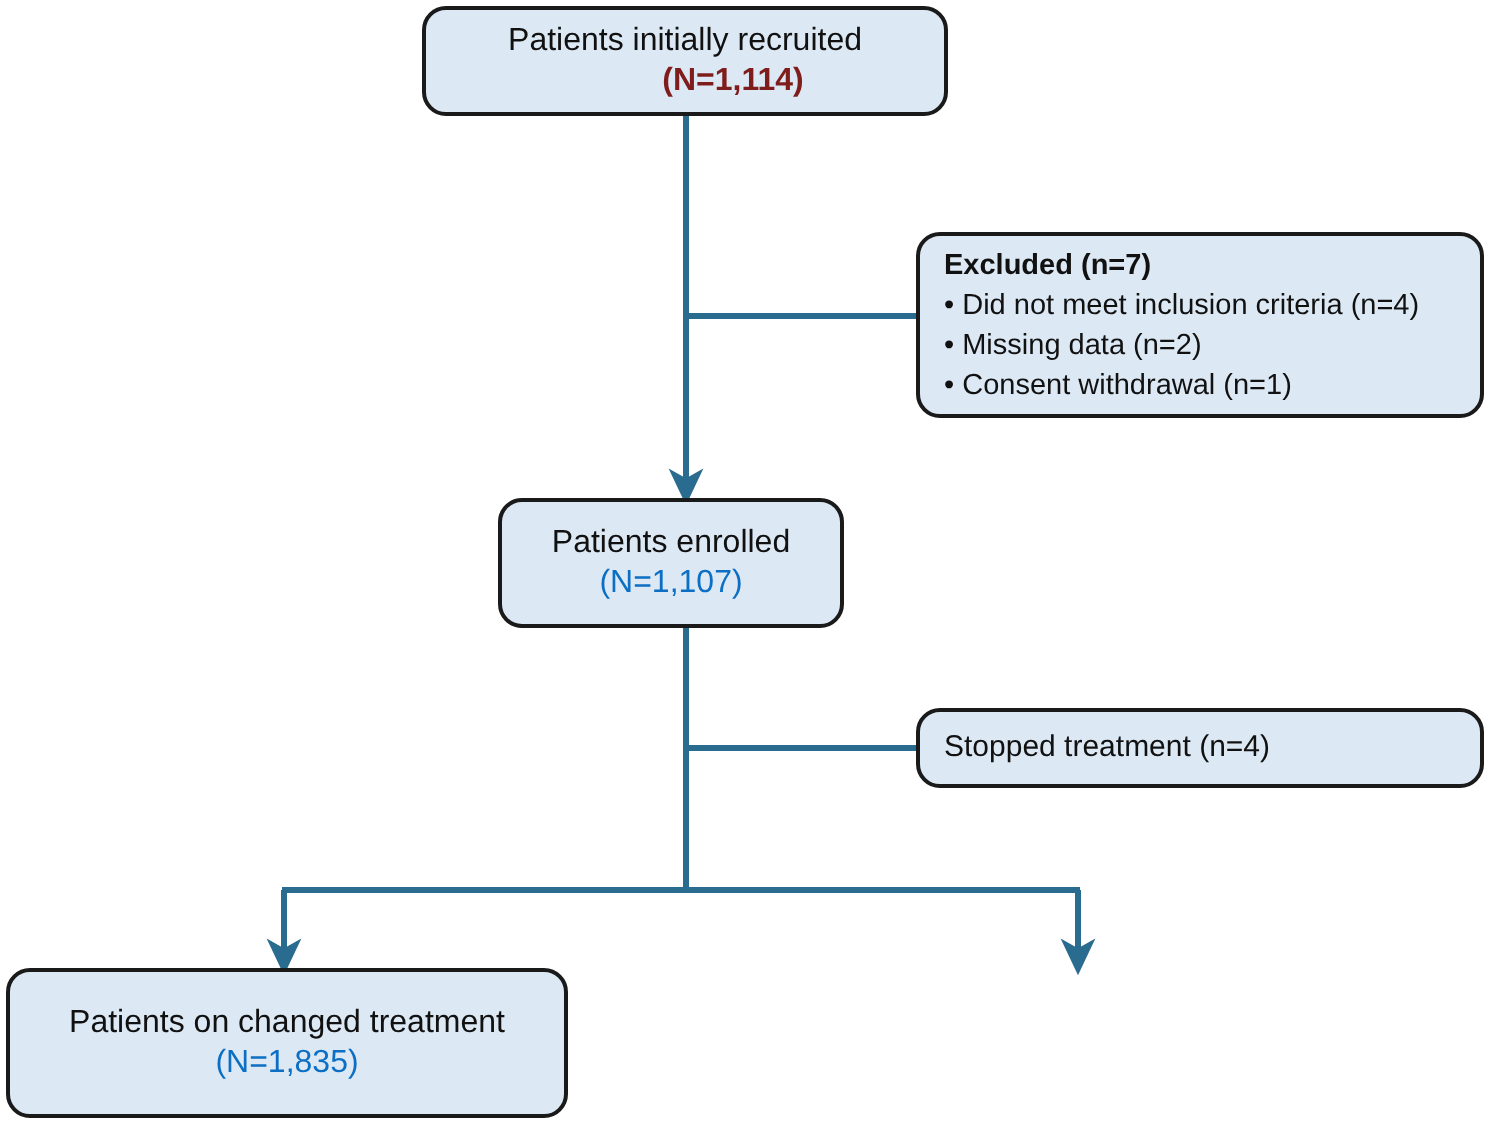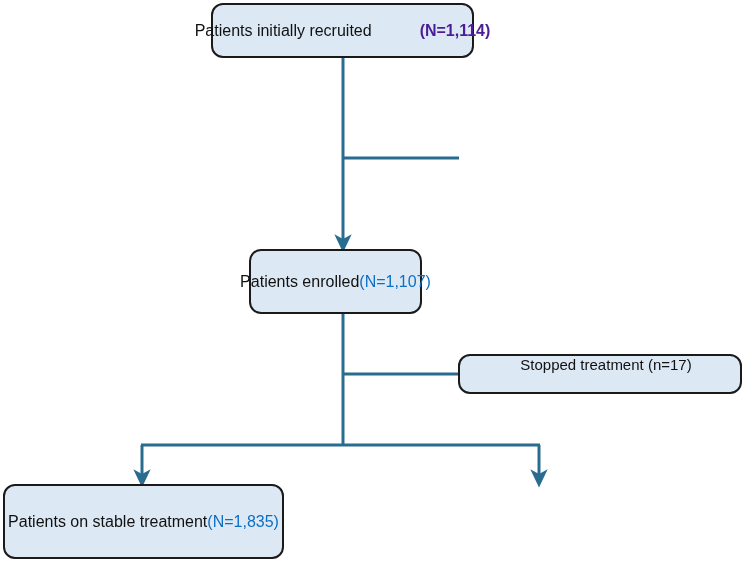--- a/index.html
+++ b/index.html
@@ -25,21 +25,21 @@
     height: 562px;
     pointer-events: none;
   }
   .node {
     position: absolute;
     box-sizing: border-box;
     background: #dce9f5;
     border: 2px solid #1a1a1a;
     border-radius: 12px;
     display: flex;
-    flex-direction: row;
+    flex-direction: column;
     align-items: center;
     justify-content: center;
     text-align: center;
     color: #111111;
     font-size: 16px;
     line-height: 1.22;
     z-index: 2;
   }
   .node.left-align {
     align-items: flex-start;
@@ -49,21 +49,21 @@
     display: block;
     white-space: nowrap;
   }
   .bold { font-weight: bold; }
   .count {
     font-weight: normal;
     color: #0c6fc4;
   }
   .dark-count {
     font-weight: bold;
-    color: #4c1d95;
+    color: #7f1d1d;
     margin-left: 48px;
   }
   #node-recruited {
     left: 211px; top: 3px; width: 263px; height: 55px;
   }
   #node-excluded {
     left: 458px; top: 116px; width: 284px; height: 93px;
     padding: 8px 10px 8px 12px;
     font-size: 14.5px;
     line-height: 1.38;
@@ -110,29 +110,35 @@
     <line x1="142" y1="445" x2="142" y2="478" stroke="#2a6c8f" stroke-width="3" marker-end="url(#arrowhead)"></line>
 
     <line x1="539" y1="445" x2="539" y2="478" stroke="#2a6c8f" stroke-width="3" marker-end="url(#arrowhead)"></line>
   </svg>
 
   <div class="node" id="node-recruited">
     <span class="line">Patients initially recruited</span>
     <span class="line dark-count">(N=1,114)</span>
   </div>
 
+  <div class="node left-align" id="node-excluded">
+    <span class="line bold">Excluded (n=7)</span>
+    <span class="line">• Did not meet inclusion criteria (n=4)</span>
+    <span class="line">• Missing data (n=2)</span>
+    <span class="line">• Consent withdrawal (n=1)</span>
+  </div>
 
   <div class="node" id="node-enrolled">
     <span class="line">Patients enrolled</span>
     <span class="line count">(N=1,107)</span>
   </div>
 
   <div class="node" id="node-stopped">
-    <span class="line">Stopped treatment (n=17)</span>
+    <span class="line">Stopped treatment (n=4)</span>
   </div>
 
   <div class="node" id="node-stable">
-    <span class="line">Patients on stable treatment</span>
+    <span class="line">Patients on changed treatment</span>
     <span class="line count">(N=1,835)</span>
   </div>
 
 
 </div>
 
 </body></html>

